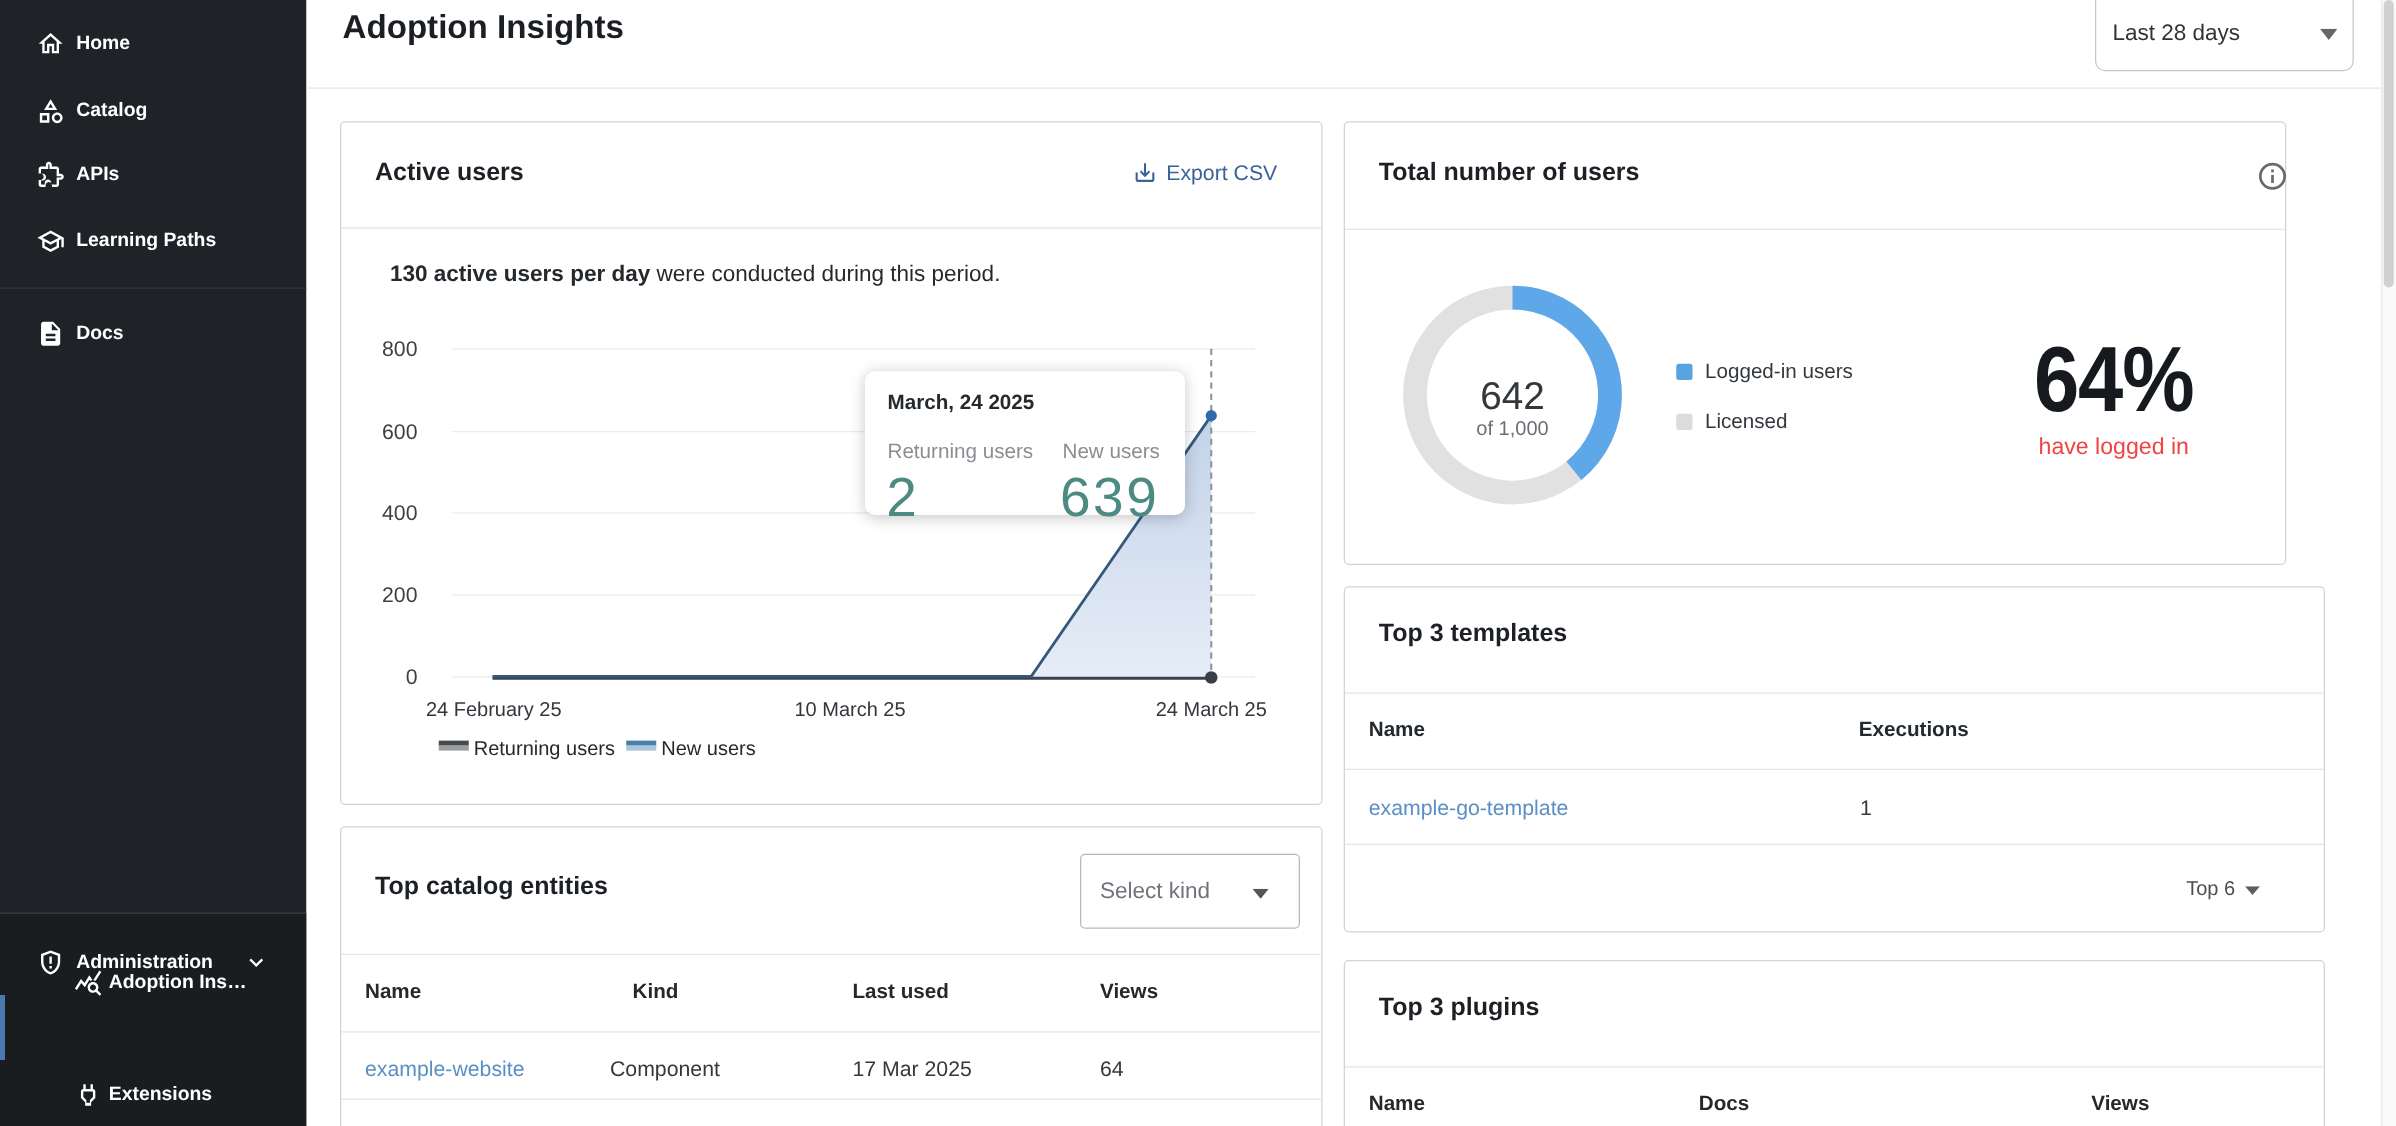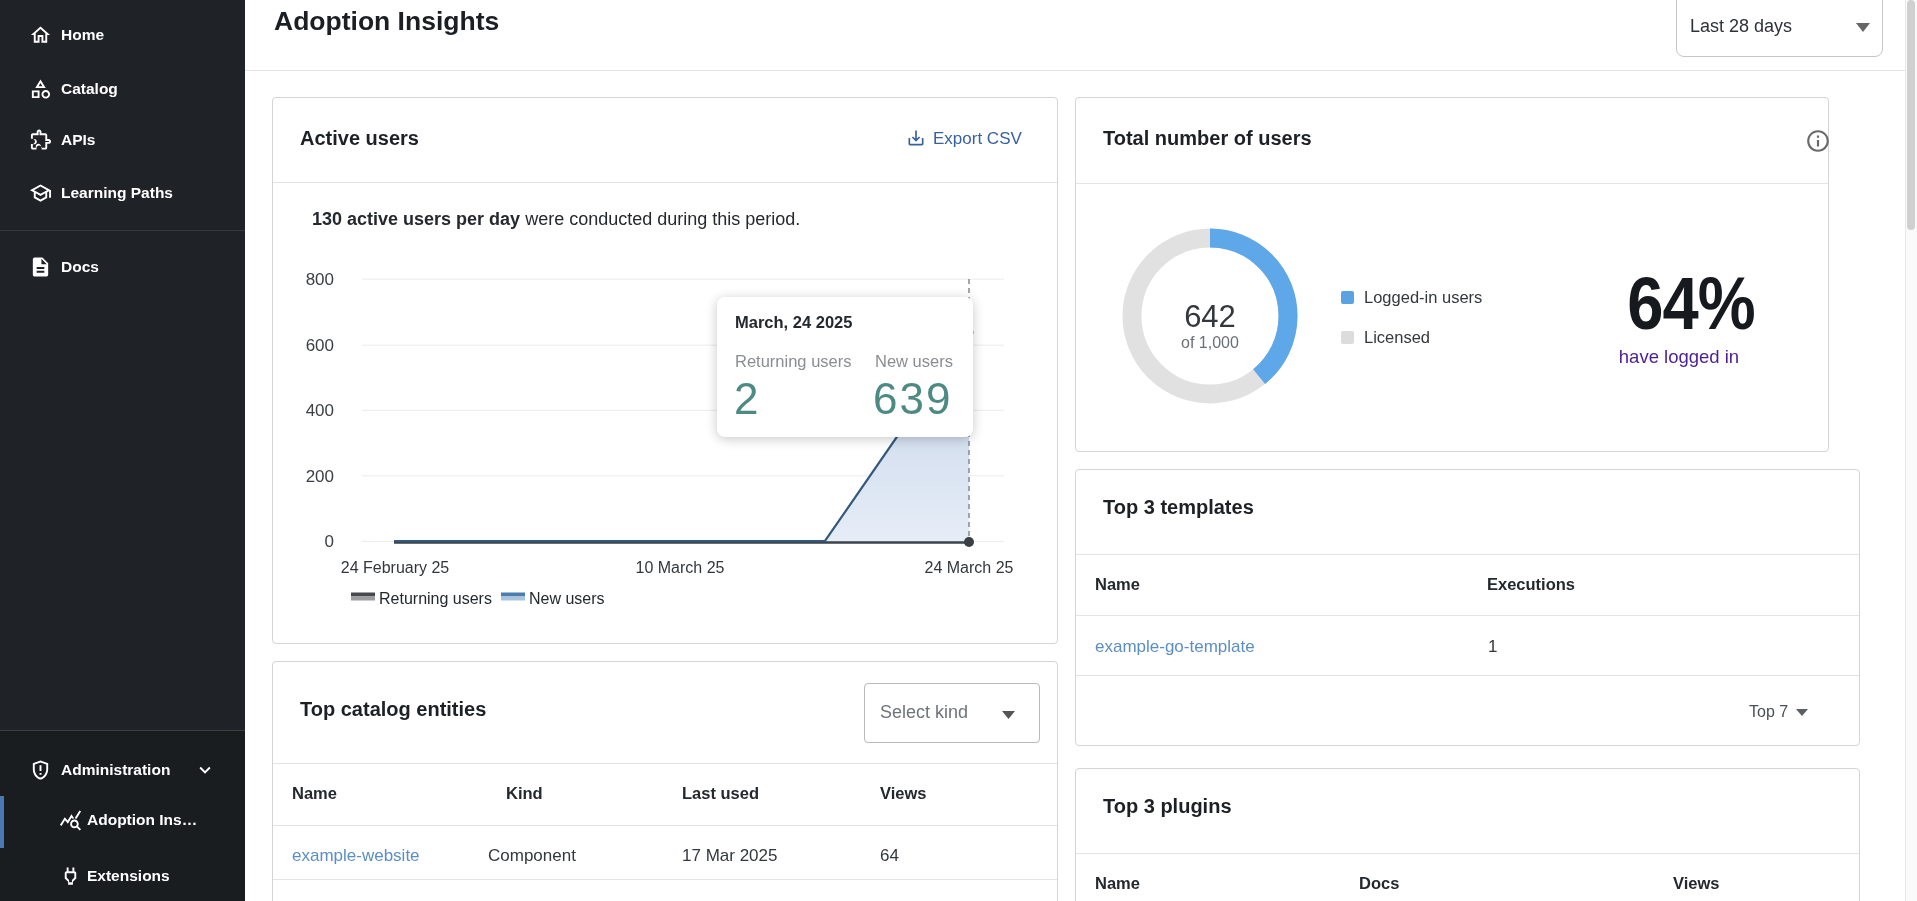--- a/index.html
+++ b/index.html
@@ -76,21 +76,21 @@
   </div>
   <div class="nav-item" style="top:752px;">
     <svg width="23" height="23" viewBox="0 0 24 24" fill="#fff">
         <path d="M12 2L4 5v6.09c0 5.05 3.41 9.76 8 10.91 4.59-1.15 8-5.86 8-10.91V5l-8-3zm6 9.09c0 4-2.55 7.7-6 8.83-3.45-1.13-6-4.82-6-8.83v-4.7l6-2.25 6 2.25v4.7zM11 7h2v6h-2zm0 8h2v2h-2z"></path>
       </svg>
     <span>Administration</span>
     <svg style="left:194px;" width="22" height="22" viewBox="0 0 24 24" fill="#fff">
         <path d="M7.41 8.59L12 13.17l4.59-4.58L18 10l-6 6-6-6 1.41-1.41z"></path>
       </svg>
   </div>
-  <div class="nav-item" style="top:802px;padding-left:14px;">
+  <div class="nav-item" style="top:768px;padding-left:14px;">
     <svg class="sub-ic" width="23" height="23" viewBox="0 0 24 24" fill="#fff">
         <path d="M19.88 18.47c.44-.7.7-1.51.7-2.39 0-2.49-2.01-4.5-4.5-4.5s-4.5 2.01-4.5 4.5 2.01 4.5 4.49 4.5c.88 0 1.7-.26 2.39-.7L21.58 23 23 21.58l-3.12-3.11zm-3.8.11c-1.38 0-2.5-1.12-2.5-2.5s1.12-2.5 2.5-2.5 2.5 1.12 2.5 2.5-1.12 2.5-2.5 2.5zm-.36-8.5c-.74.02-1.45.18-2.1.45l-.55-.83-3.8 6.18-3.01-3.52-3.63 5.81L1 17l5-8 3 3.5L13 6l2.72 4.08c-.66.18-1.28.45-1.86.82zm2.59.5c-.64-.28-1.33-.45-2.05-.49L21.38 2 23 3.18l-4.69 7.4z"></path>
       </svg>
     <span class="sub-tx">Adoption Ins…</span>
   </div>
   <div class="nav-item" style="top:858px;">
     <svg class="sub-ic" width="23" height="23" viewBox="0 0 24 24" fill="#fff">
         <path d="M16 7V3h-2v4h-4V3H8v4c-1.1 0-2 .9-2 2v5.5L9.5 18v3h5v-3l3.5-3.5V9c0-1.1-.9-2-2-2zm0 6.67L13.5 16.17v2.33h-3v-2.33L8 13.67V9h8v4.67z"></path>
       </svg>
     <span class="sub-tx">Extensions</span>
@@ -147,21 +147,21 @@
       <circle cx="696" cy="234.5" r="4.5" fill="#2d6bab"></circle>
       <circle cx="696" cy="444" r="5" fill="#3a3f45"></circle>
 
       <rect x="78" y="494.5" width="24" height="4" fill="#46494d"></rect>
       <rect x="78" y="498.5" width="24" height="4" fill="#9b9ea1"></rect>
       <text x="106" y="506" font-size="16" fill="#24292e">Returning users</text>
       <rect x="228" y="494.5" width="24" height="4" fill="#4b7dad"></rect>
       <rect x="228" y="498.5" width="24" height="4" fill="#a9c4dd"></rect>
       <text x="256" y="506" font-size="16" fill="#24292e">New users</text>
     </svg>
-    <div style="position:absolute; left:444px; top:199px; width:256px; height:140px; background:#fff; border-radius:8px; box-shadow:0 2px 12px rgba(0,0,0,0.22);">
+    <div style="position:absolute; left:419px; top:199px; width:256px; height:115px; background:#fff; border-radius:8px; box-shadow:0 2px 12px rgba(0,0,0,0.22);">
       <div style="position:absolute; left:18px; top:16px; font-size:16.5px; font-weight:600; color:#24292e;">March, 24 2025</div>
       <div style="position:absolute; left:18px; top:55px; font-size:16.5px; color:#8a8e92;">Returning users</div>
       <div style="position:absolute; left:158px; top:55px; font-size:16.5px; color:#8a8e92;">New users</div>
       <div style="position:absolute; left:17px; top:77px; font-size:44px; color:#4c8a83;">2</div>
       <div style="position:absolute; left:156px; top:77px; font-size:44px; color:#4c8a83; letter-spacing:2px;">639</div>
     </div>
   </div>
 
   <div class="card" id="card-total" style="left:1075px; top:97px; width:754px; height:355px;">
     <div class="card-h" style="top:29px;">Total number of users</div>
@@ -173,33 +173,33 @@
       <circle cx="98" cy="98" r="78" fill="none" stroke="#e1e1e1" stroke-width="19"></circle>
       <circle cx="98" cy="98" r="78" fill="none" stroke="#5ea7e8" stroke-width="19" stroke-dasharray="191.6 490.1" transform="rotate(-90 98 98)"></circle>
       <text x="98" y="109" font-size="31" fill="#33383d" text-anchor="middle">642</text>
       <text x="98" y="130" font-size="16" fill="#6a6f75" text-anchor="middle">of 1,000</text>
     </svg>
     <div style="position:absolute; left:265px; top:193px; width:13px; height:13px; border-radius:2px; background:#5ba2e0;"></div>
     <div style="position:absolute; left:288px; top:190px; font-size:16.5px; color:#33383d;">Logged-in users</div>
     <div style="position:absolute; left:265px; top:233px; width:13px; height:13px; border-radius:2px; background:#dcdcdc;"></div>
     <div style="position:absolute; left:288px; top:230px; font-size:16.5px; color:#33383d;">Licensed</div>
     <div style="position:absolute; left:460px; top:163px; width:310px; text-align:center; font-size:74px; font-weight:700; color:#16191d; transform:scaleX(0.88); letter-spacing:-1px;">64%</div>
-    <div style="position:absolute; left:448px; top:248px; width:310px; text-align:center; font-size:18.5px; color:#4c1d95;">have logged in</div>
+    <div style="position:absolute; left:460px; top:248px; width:310px; text-align:center; font-size:18.5px; color:#ef4444;">have logged in</div>
   </div>
 
   <div class="card" id="card-templates" style="left:1075px; top:469px; width:785px; height:277px;">
     <div class="card-h" style="top:26px;">Top 3 templates</div>
     <div class="divline" style="top:84px;"></div>
     <div class="th" style="left:19px; top:105px;">Name</div>
     <div class="th" style="left:411px; top:105px;text-align:center;">Executions</div>
     <div class="divline" style="top:145px;"></div>
     <a class="lnk" style="left:19px; top:167px;">example-go-template</a>
     <div class="td" style="left:412px; top:167px;">1</div>
     <div class="divline" style="top:205px;"></div>
-    <div class="td" style="left:673px; top:233px; color:#4a4f54; font-size:16px;">Top 7</div>
+    <div class="td" style="left:673px; top:233px; color:#4a4f54; font-size:16px;">Top 6</div>
     <svg style="position:absolute; left:720px; top:239px;" width="12" height="7" viewBox="0 0 12 7">
         <path d="M0 0 L12 0 L6 7 Z" fill="#5a5f64"></path>
       </svg>
   </div>
 
   <div class="card" id="card-catalog" style="left:272px; top:661px; width:786px; height:290px;">
     <div class="card-h" style="top:36px;">Top catalog entities</div>
     <div style="position:absolute; left:591px; top:21px; width:176px; height:60px; border:1px solid #b9b9b9; border-radius:4px;">
       <span style="position:absolute; left:15px; top:18px; font-size:18px; color:#6f747a;">Select kind</span>
       <svg style="position:absolute; right:24px; top:27px;" width="13" height="8" viewBox="0 0 13 8">

